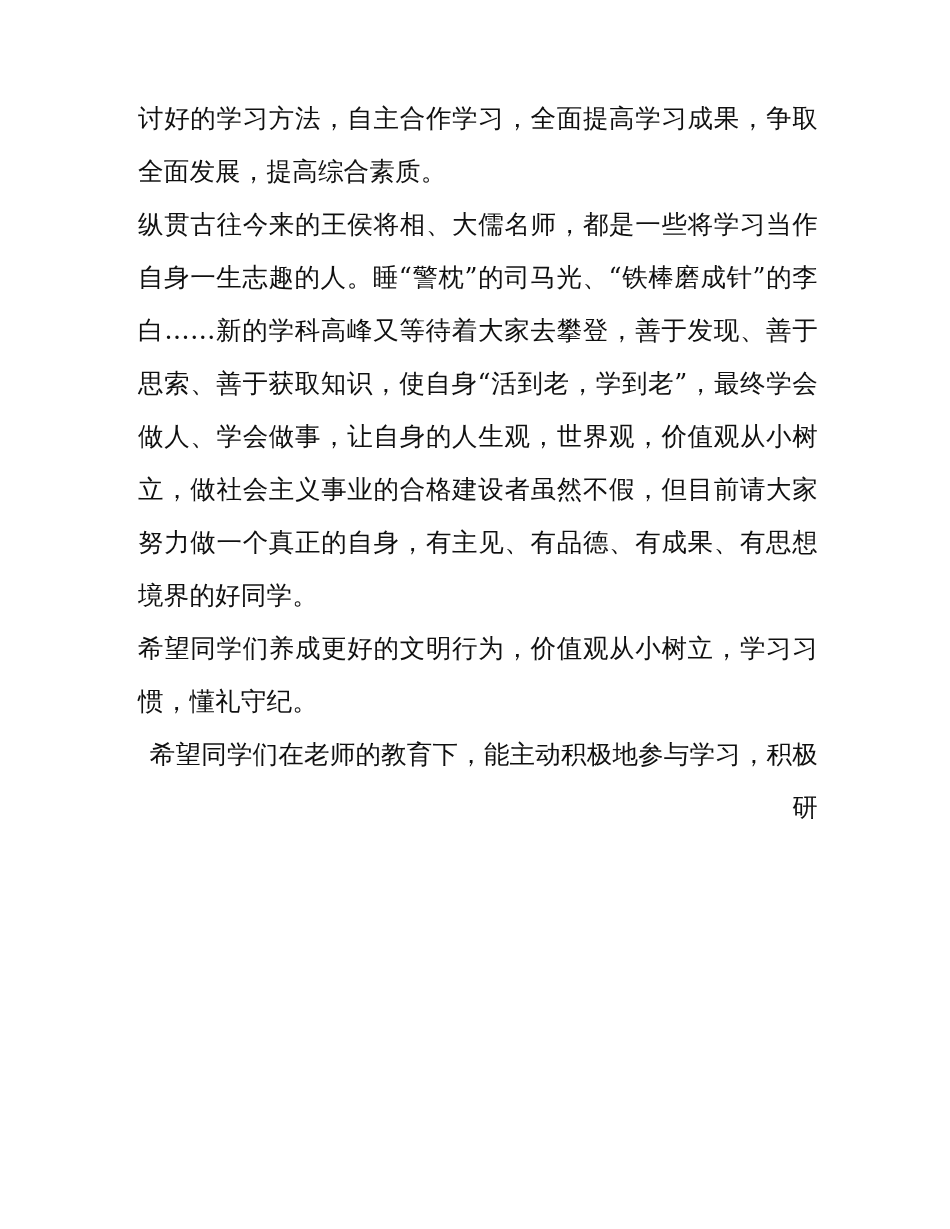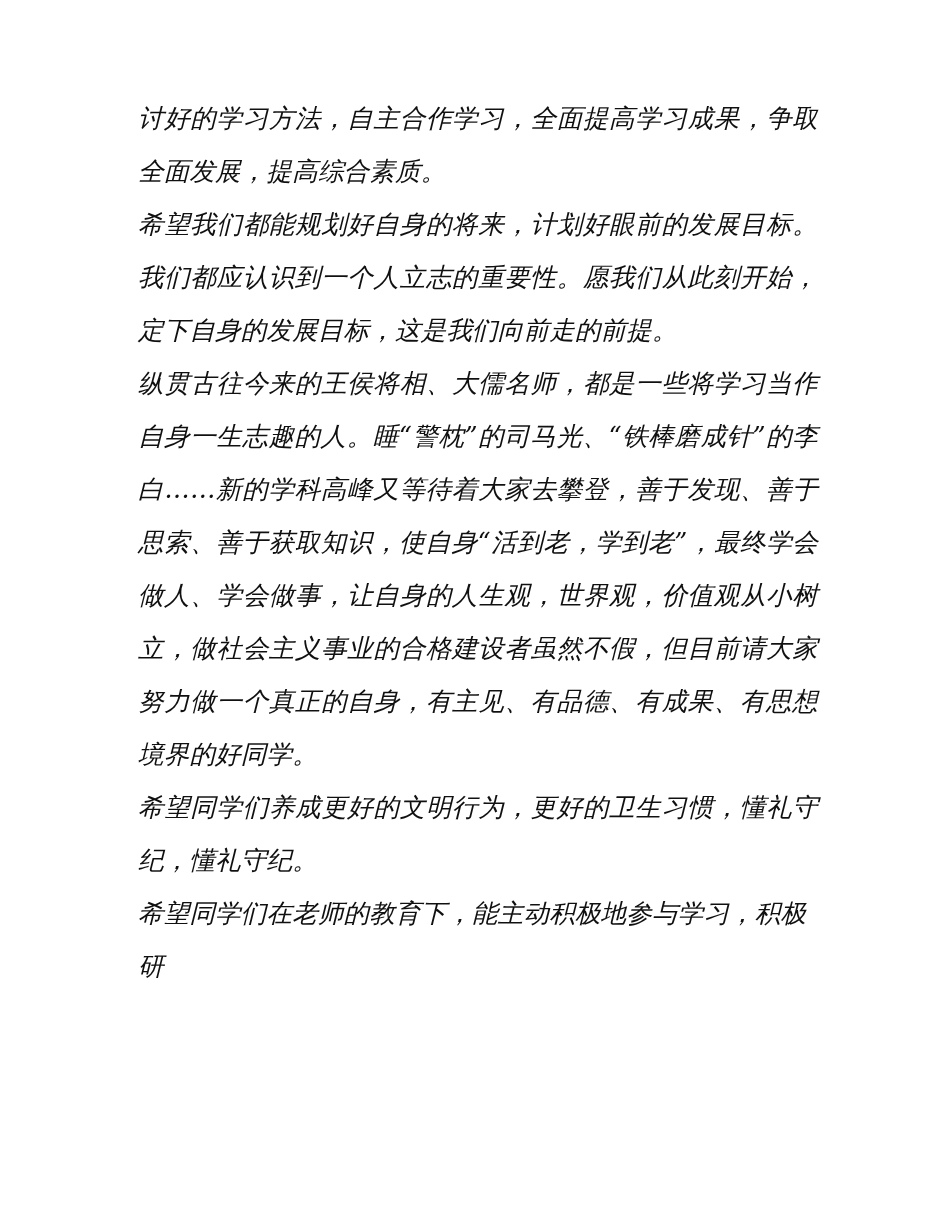--- a/index.html
+++ b/index.html
@@ -25,30 +25,28 @@
   .para {
     margin: 0 0 0 0;
     color: #101010;
     font-size: 25.5px;
     line-height: 53px;
     letter-spacing: 0.2px;
     text-align: justify;
     text-justify: inter-character;
     font-family: "DejaVu Serif", "Liberation Serif", serif;
     white-space: pre-wrap;
-    font-style: italic;
   }
   .para.last-line-left {
-    text-align: left;
+    text-align: right;
   }
 </style>
 </head>
 <body>
 
 <div class="page">
   <div class="doc-body">
     <p class="para">讨好的学习方法，自主合作学习，全面提高学习成果，争取全面发展，提高综合素质。</p>
-    <p class="para">希望我们都能规划好自身的将来，计划好眼前的发展目标。我们都应认识到一个人立志的重要性。愿我们从此刻开始，定下自身的发展目标，这是我们向前走的前提。</p>
     <p class="para">纵贯古往今来的王侯将相、大儒名师，都是一些将学习当作自身一生志趣的人。睡“警枕”的司马光、“铁棒磨成针”的李白……新的学科高峰又等待着大家去攀登，善于发现、善于思索、善于获取知识，使自身“活到老，学到老”，最终学会做人、学会做事，让自身的人生观，世界观，价值观从小树立，做社会主义事业的合格建设者虽然不假，但目前请大家努力做一个真正的自身，有主见、有品德、有成果、有思想境界的好同学。</p>
-    <p class="para">希望同学们养成更好的文明行为，更好的卫生习惯，懂礼守纪，懂礼守纪。</p>
+    <p class="para">希望同学们养成更好的文明行为，价值观从小树立，学习习惯，懂礼守纪。</p>
     <p class="para last-line-left">希望同学们在老师的教育下，能主动积极地参与学习，积极研</p>
   </div>
 </div>
 
 </body></html>

